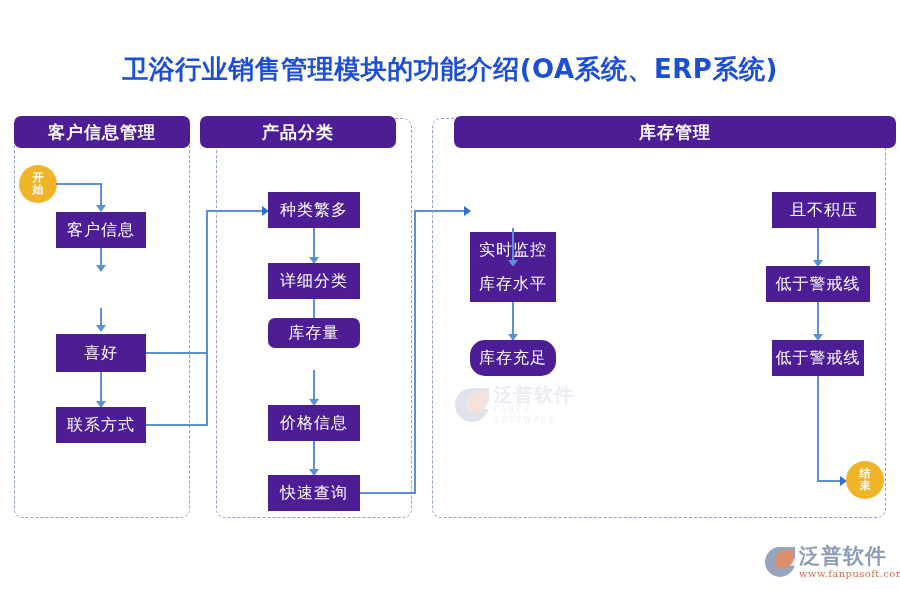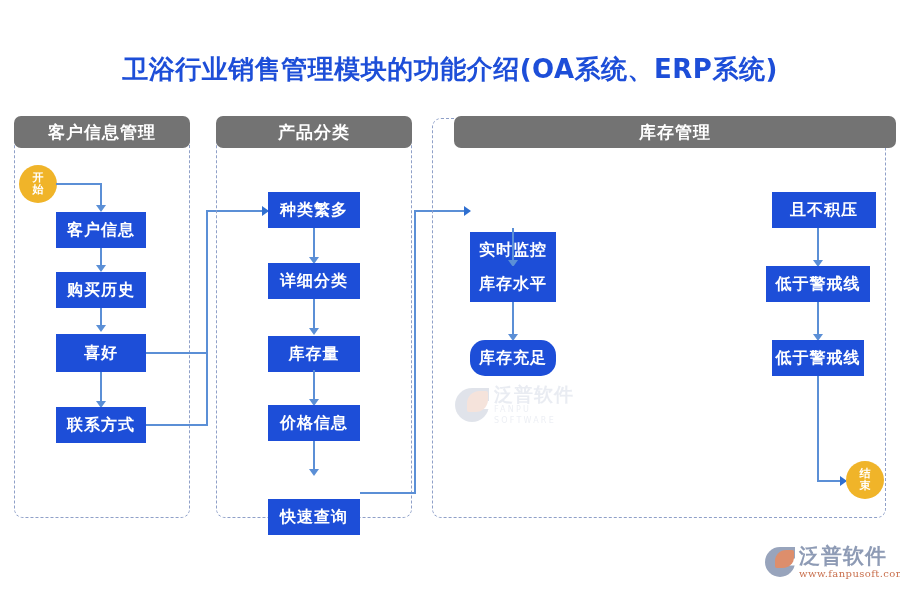--- a/index.html
+++ b/index.html
@@ -16,31 +16,31 @@
     font-size:26px;font-weight:bold;color:#1d4ed8;letter-spacing:.5px;
     white-space:nowrap;
   }
 
   
   .group{
     position:absolute;border:1.5px dashed #8fa0c8;border-radius:9px;
     background:transparent;box-sizing:border-box;
   }
   .group-head{
-    position:absolute;background:#737373;border-radius:7px;
+    position:absolute;background:#4c1d95;border-radius:7px;
     color:#ffffff;font-size:17px;font-weight:bold;
     display:flex;align-items:center;justify-content:center;
     box-sizing:border-box;letter-spacing:1px;
   }
 
   
   .node{
-    position:absolute;background:#1d4ed8;color:#ffffff;
+    position:absolute;background:#4c1d95;color:#ffffff;
     display:flex;align-items:center;justify-content:center;
-    font-size:16px;font-weight:bold;letter-spacing:1px;
+    font-size:16px;font-weight:normal;letter-spacing:1px;
     box-sizing:border-box;white-space:nowrap;
   }
   .terminal{
     position:absolute;border-radius:50%;background:#f0b429;
     color:#ffffff;font-size:11px;font-weight:bold;line-height:12px;
     display:flex;align-items:center;justify-content:center;
     text-align:center;box-sizing:border-box;
   }
   .terminal span{display:block;}
 
@@ -109,58 +109,57 @@
 
   <div class="seg h" style="left:56px;top:183px;width:45px;"></div>
   <div class="seg v" style="left:100px;top:183px;height:23px;"></div>
   <div class="arrow-d" style="left:96px;top:205px;"></div>
 
   <div class="node" style="left:56px;top:212px;width:90px;height:36px;">客户信息</div>
 
   <div class="seg v" style="left:100px;top:248px;height:19px;"></div>
   <div class="arrow-d" style="left:96px;top:265px;"></div>
 
-  <div class="node" style="left:56px;top:272px;width:90px;height:36px;">购买历史</div>
 
   <div class="seg v" style="left:100px;top:308px;height:19px;"></div>
   <div class="arrow-d" style="left:96px;top:325px;"></div>
 
   <div class="node" style="left:56px;top:334px;width:90px;height:38px;">喜好</div>
 
   <div class="seg v" style="left:100px;top:372px;height:31px;"></div>
   <div class="arrow-d" style="left:96px;top:401px;"></div>
 
   <div class="node" style="left:56px;top:407px;width:90px;height:36px;">联系方式</div>
 
   <div class="seg h" style="left:146px;top:352px;width:62px;"></div>
   <div class="seg h" style="left:146px;top:424px;width:62px;"></div>
   <div class="seg v" style="left:206px;top:210px;height:216px;"></div>
   <div class="seg h" style="left:206px;top:210px;width:58px;"></div>
   <div class="arrow-r" style="left:262px;top:206px;"></div>
 
   <div class="group" style="left:216px;top:118px;width:196px;height:400px;"></div>
-  <div class="group-head" style="left:216px;top:116px;width:196px;height:32px;">产品分类</div>
+  <div class="group-head" style="left:200px;top:116px;width:196px;height:32px;">产品分类</div>
 
   <div class="node" style="left:268px;top:192px;width:92px;height:36px;">种类繁多</div>
   <div class="seg v" style="left:313px;top:228px;height:31px;"></div>
   <div class="arrow-d" style="left:309px;top:257px;"></div>
 
   <div class="node" style="left:268px;top:263px;width:92px;height:36px;">详细分类</div>
   <div class="seg v" style="left:313px;top:299px;height:31px;"></div>
   <div class="arrow-d" style="left:309px;top:328px;"></div>
 
-  <div class="node" style="left:268px;top:336px;width:92px;height:36px;">库存量</div>
+  <div class="node" style="left:268px;top:318px;width:92px;height:30px;border-radius:7px;">库存量</div>
   <div class="seg v" style="left:313px;top:370px;height:31px;"></div>
   <div class="arrow-d" style="left:309px;top:399px;"></div>
 
   <div class="node" style="left:268px;top:405px;width:92px;height:36px;">价格信息</div>
   <div class="seg v" style="left:313px;top:441px;height:31px;"></div>
   <div class="arrow-d" style="left:309px;top:469px;"></div>
 
-  <div class="node" style="left:268px;top:475px;width:92px;height:36px;margin-top:24px;">快速查询</div>
+  <div class="node" style="left:268px;top:475px;width:92px;height:36px;">快速查询</div>
 
   <div class="seg h" style="left:360px;top:492px;width:56px;"></div>
   <div class="seg v" style="left:414px;top:210px;height:284px;"></div>
   <div class="seg h" style="left:414px;top:210px;width:52px;"></div>
   <div class="arrow-r" style="left:464px;top:206px;"></div>
 
   <div class="group" style="left:432px;top:118px;width:454px;height:400px;"></div>
   <div class="group-head" style="left:454px;top:116px;width:442px;height:32px;">库存管理</div>
 
   <div class="node" style="left:470px;top:192px;width:86px;height:36px;margin-top:40px;">实时监控</div>

